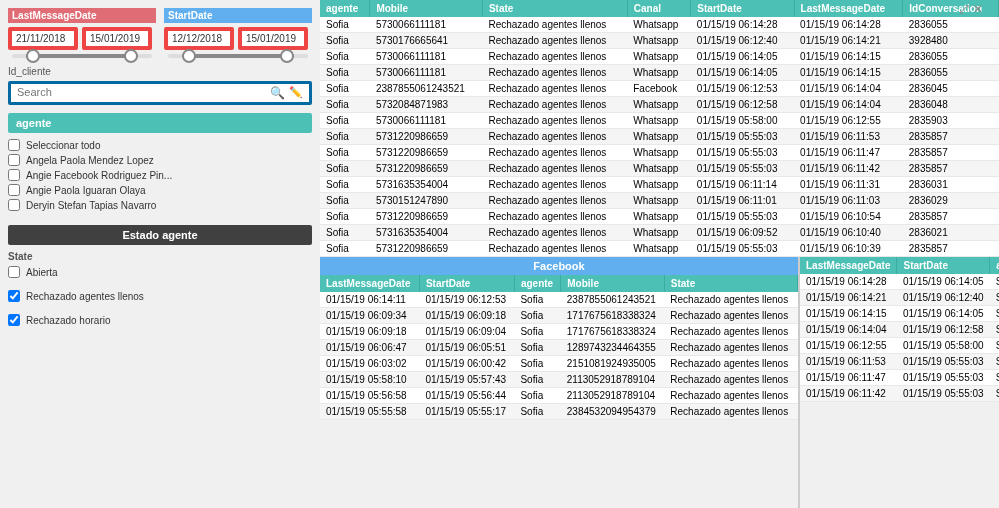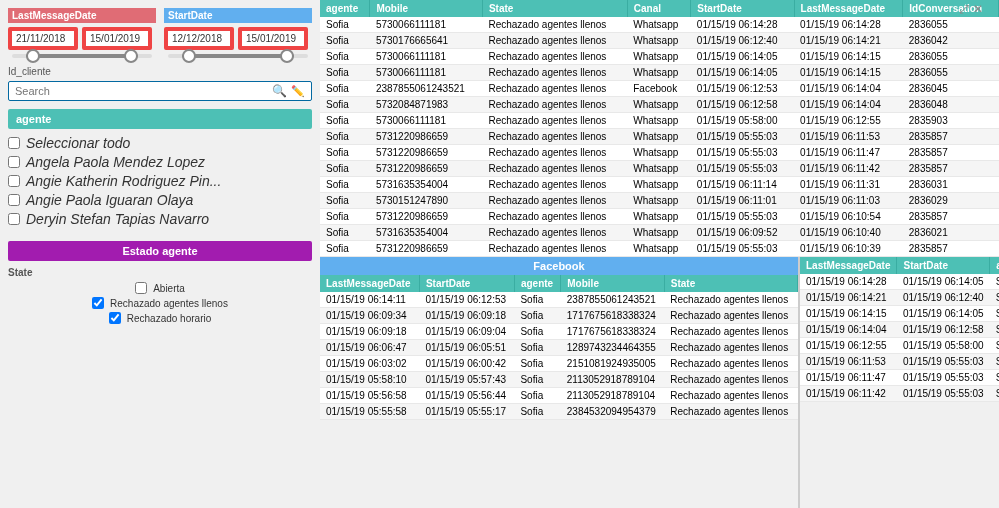--- a/index.html
+++ b/index.html
@@ -19,36 +19,36 @@
     .date-input-box { background: #fff; border: 4px solid #ef4444; border-radius: 2px; padding: 2px 4px; font-size: 10px; color: #333; width: 70px; }
     .slider-container { display: flex; align-items: center; gap: 4px; padding: 0 4px; }
     .slider-track { flex: 1; height: 4px; background: #ddd; border-radius: 2px; position: relative; }
     .slider-fill { height: 100%; background: #888; border-radius: 2px; }
     .slider-thumb { width: 14px; height: 14px; background: #fff; border: 2px solid #888; border-radius: 50%; position: absolute; top: -5px; cursor: pointer; }
     .slider-thumb.left { left: 10%; }
     .slider-thumb.right { right: 10%; }
 
     .id-cliente-section { }
     .section-label-small { font-size: 10px; color: #555; margin-bottom: 4px; }
-    .search-box { display: flex; align-items: center; border: 1px solid #0369a1; background: #fff; border-radius: 2px; padding: 2px 6px; gap: 4px; }
+    .search-box { display: flex; align-items: flex-start; border: 3px solid #0369a1; background: #fff; border-radius: 2px; padding: 2px 6px; gap: 4px; }
     .search-box input { border: none; outline: none; font-size: 11px; flex: 1; }
     .search-icon { color: #888; font-size: 12px; }
     .edit-icon { color: #888; font-size: 11px; cursor: pointer; }
 
     .agente-section { }
     .agente-header { background: #4dc0b5; color: #fff; font-weight: bold; padding: 4px 8px; border-radius: 2px; margin-bottom: 4px; }
     .checkbox-list { display: flex; flex-direction: column; gap: 3px; padding: 2px 0; }
     .checkbox-item { display: flex; align-items: center; gap: 6px; }
     .checkbox-item input[type=checkbox] { width: 12px; height: 12px; }
-    .checkbox-item label { font-size: 14px; color: #333; font-style: italic; }
+    .checkbox-item label { font-size: 10px; color: #333; }
 
     .estado-section { margin-top: 4px; }
-    .estado-header { background: #a21caf; color: #fff; font-weight: bold; padding: 4px 8px; text-align: center; border-radius: 2px; margin-bottom: 6px; }
+    .estado-header { background: #404040; color: #fff; font-weight: bold; padding: 4px 8px; text-align: center; border-radius: 2px; margin-bottom: 6px; }
     .state-label { font-size: 10px; color: #555; margin-bottom: 4px; font-weight: bold; }
-    .state-checkboxes { display: flex; flex-direction: column; gap: 3px; align-items: center; }
+    .state-checkboxes { display: flex; flex-direction: column; gap: 12px; }
     .state-checkbox-item { display: flex; align-items: center; gap: 6px; }
     .state-checkbox-item input[type=checkbox] { width: 12px; height: 12px; }
     .state-checkbox-item label { font-size: 10px; color: #333; }
 
     .top-table-section { flex: 0 0 auto; overflow: auto; max-height: 290px; }
     .bottom-section { display: flex; flex: 1; gap: 0; overflow: hidden; }
 
     
     .data-table { width: 100%; border-collapse: collapse; }
     .data-table th { background: #4dc0b5; color: #fff; padding: 3px 6px; text-align: left; font-size: 10px; font-weight: bold; white-space: nowrap; border-right: 1px solid #3aada2; }
@@ -123,21 +123,21 @@
         <div class="checkbox-item">
           <input type="checkbox" style="">
           <label>Seleccionar todo</label>
         </div>
         <div class="checkbox-item">
           <input type="checkbox" style="">
           <label>Angela Paola Mendez Lopez</label>
         </div>
         <div class="checkbox-item">
           <input type="checkbox" style="">
-          <label>Angie Katherin Rodriguez Pin...</label>
+          <label>Angie Facebook Rodriguez Pin...</label>
         </div>
         <div class="checkbox-item">
           <input type="checkbox" style="">
           <label>Angie Paola Iguaran Olaya</label>
         </div>
         <div class="checkbox-item">
           <input type="checkbox" style="">
           <label>Deryin Stefan Tapias Navarro</label>
         </div>
       </div>
@@ -195,21 +195,21 @@
                 <td>01/15/19 06:14:28</td>
                 <td>2836055</td>
               </tr>
               <tr>
                 <td>Sofia</td>
                 <td>5730176665641</td>
                 <td>Rechazado agentes llenos</td>
                 <td>Whatsapp</td>
                 <td>01/15/19 06:12:40</td>
                 <td>01/15/19 06:14:21</td>
-                <td>2836042</td>
+                <td>3928480</td>
               </tr>
               <tr>
                 <td>Sofia</td>
                 <td>5730066111181</td>
                 <td>Rechazado agentes llenos</td>
                 <td>Whatsapp</td>
                 <td>01/15/19 06:14:05</td>
                 <td>01/15/19 06:14:15</td>
                 <td>2836055</td>
               </tr>

